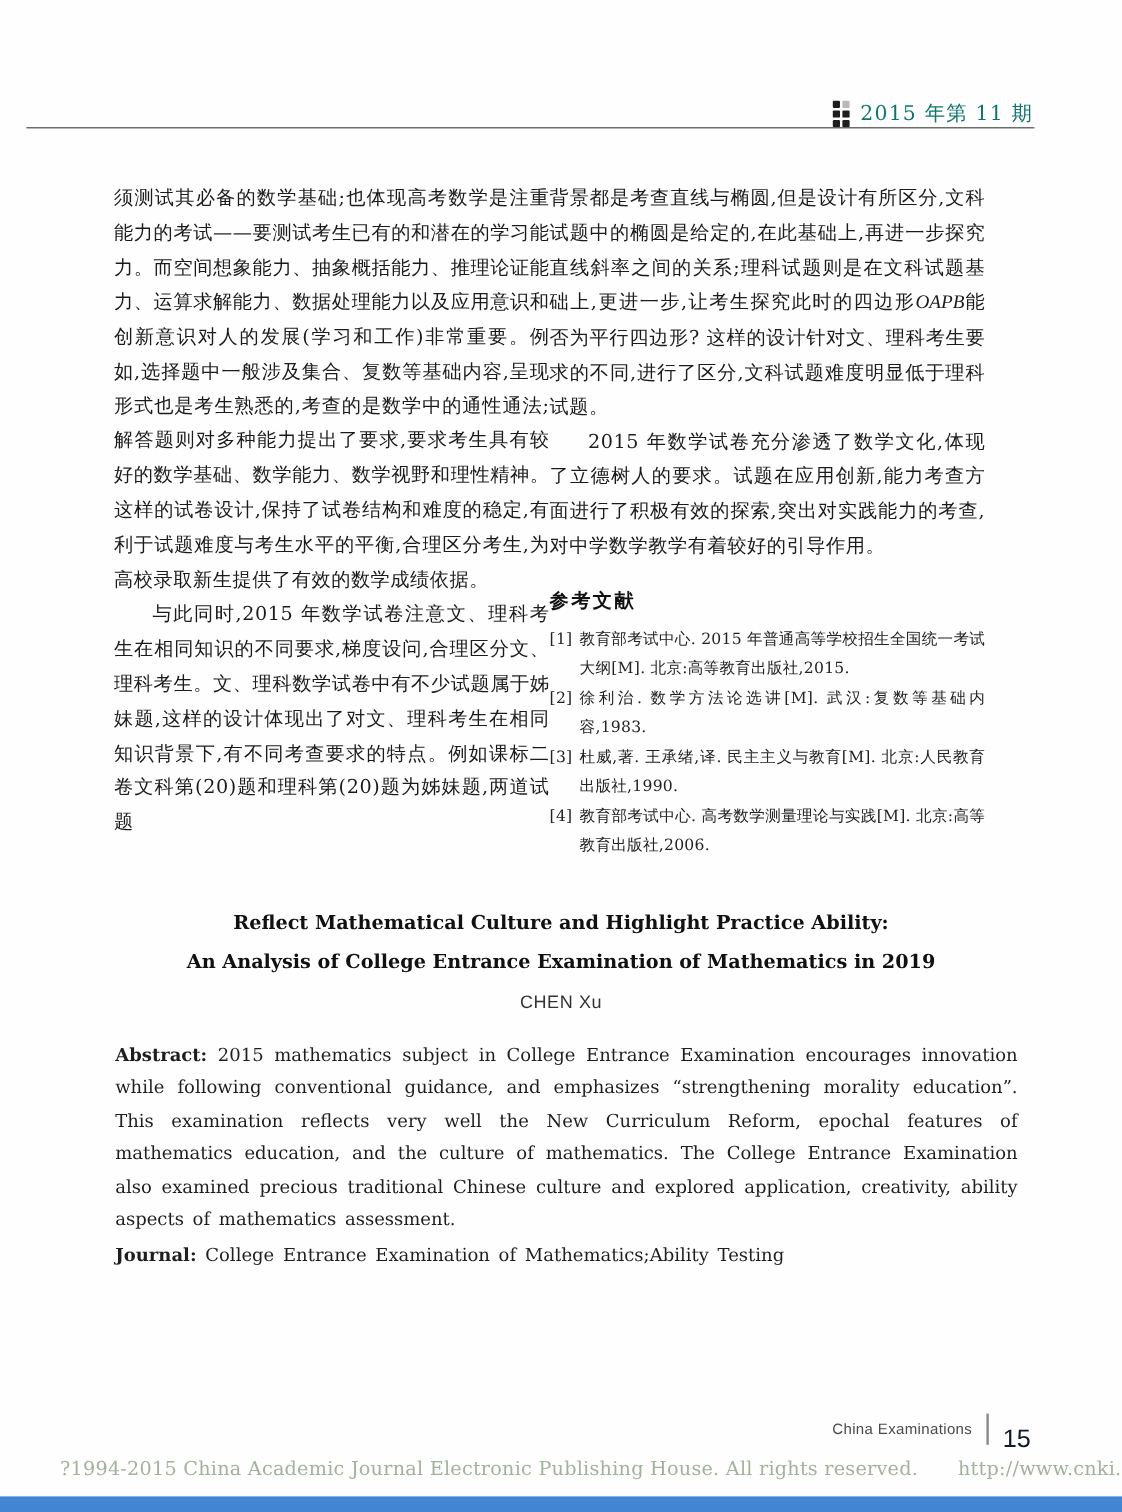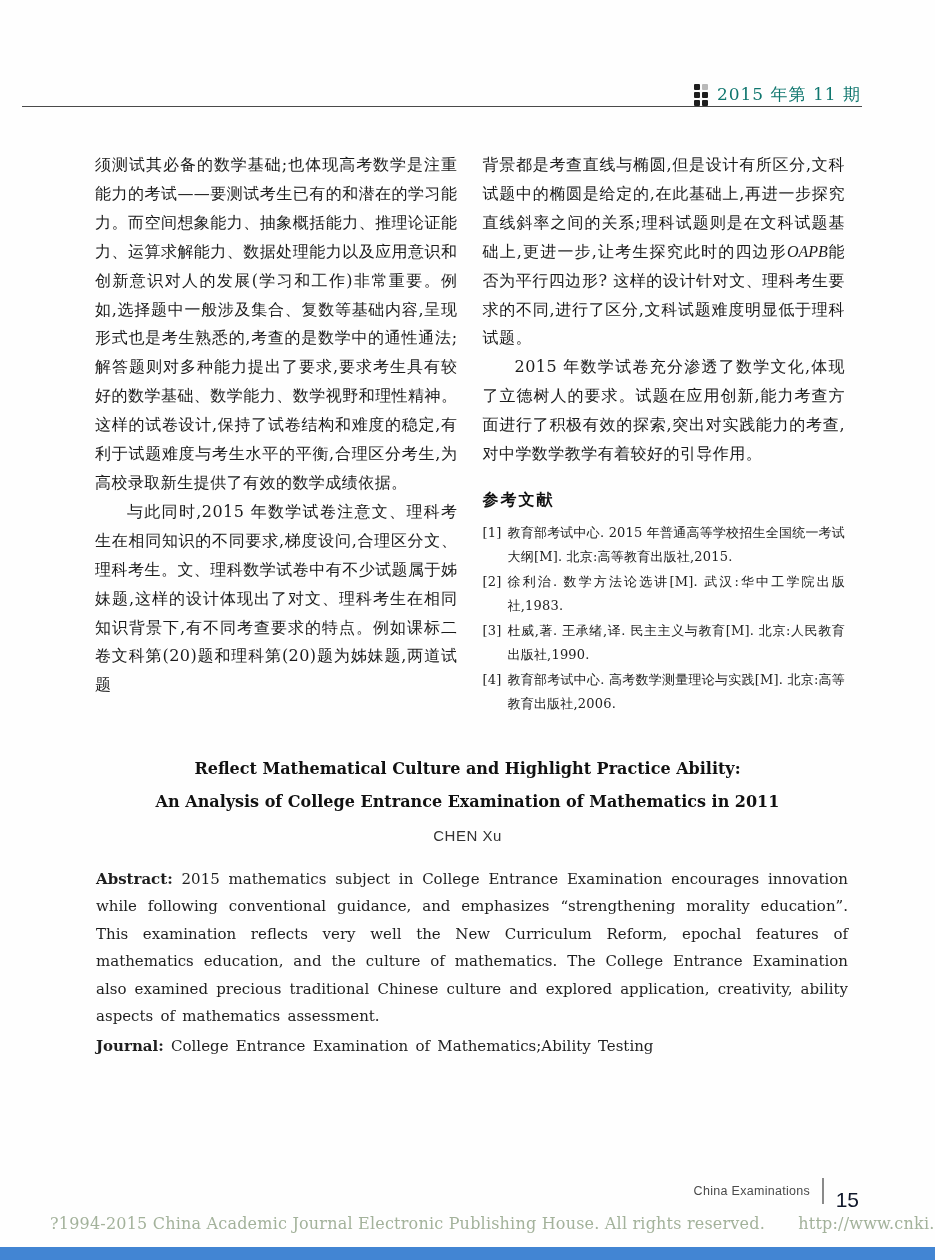--- a/index.html
+++ b/index.html
@@ -14,21 +14,21 @@
     display:flex; align-items:center; gap:9px;
     font-size:17px; color:#0f766e; letter-spacing:1px;
   }
   .dots-icon { display:grid; grid-template-columns:6px 6px; grid-template-rows:6px 6px 6px; gap:2px; margin-top:2px; }
   .dots-icon i { display:block; width:6px; height:6px; border-radius:1px; }
   .d1{background:#1e1e1e}.d2{background:#1e1e1e}.d3{background:#1e1e1e}
   .d4{background:#b9b9b9}.d5{background:#1e1e1e}.d6{background:#1e1e1e}
   .header-rule { position:absolute; top:106px; left:22px; width:840px; height:0; border-top:1.6px solid #4a4a4a; }
 
   
-  .columns { position:absolute; top:151px; left:95px; width:750px; display:flex; gap:25px; }
+  .columns { position:absolute; top:151px; left:95px; width:750px; display:flex; }
   .col { width:363px; }
   .cn { font-size:16px; line-height:28.9px; color:#1b1b1b; text-align:justify; letter-spacing:0.45px; }
   .cn.indent { text-indent:2em; }
   .math-var { font-style:italic; font-family:"Liberation Serif",serif; letter-spacing:0; }
 
   
   .ref-heading { margin-top:21px; font-size:16px; font-weight:bold; color:#111; letter-spacing:2px; font-family:"DejaVu Sans","Liberation Sans",sans-serif; }
   .ref-list { margin-top:10px; }
   .ref-item { display:flex; font-size:13px; line-height:24.5px; color:#222; text-align:justify; letter-spacing:0.2px; }
   .ref-marker { flex:0 0 25px; }
@@ -81,37 +81,37 @@
       <p class="cn indent">2015 年数学试卷充分渗透了数学文化,体现了立德树人的要求。试题在应用创新,能力考查方面进行了积极有效的探索,突出对实践能力的考查,对中学数学教学有着较好的引导作用。</p>
 
       <div class="ref-heading">参考文献</div>
       <div class="ref-list">
         <div class="ref-item">
           <span class="ref-marker">[1]</span>
           <span class="ref-text">教育部考试中心. 2015 年普通高等学校招生全国统一考试大纲[M]. 北京:高等教育出版社,2015.</span>
         </div>
         <div class="ref-item">
           <span class="ref-marker">[2]</span>
-          <span class="ref-text">徐利治. 数学方法论选讲[M]. 武汉:华中工学院出版社,1983.</span>
+          <span class="ref-text">徐利治. 数学方法论选讲[M]. 武汉:复数等基础内容,1983.</span>
         </div>
         <div class="ref-item">
           <span class="ref-marker">[3]</span>
           <span class="ref-text">杜威,著. 王承绪,译. 民主主义与教育[M]. 北京:人民教育出版社,1990.</span>
         </div>
         <div class="ref-item">
           <span class="ref-marker">[4]</span>
           <span class="ref-text">教育部考试中心. 高考数学测量理论与实践[M]. 北京:高等教育出版社,2006.</span>
         </div>
       </div>
     </div>
   </div>
 
   <div class="eng-block">
     <div class="eng-title">Reflect Mathematical Culture and Highlight Practice Ability:</div>
-    <div class="eng-title">An Analysis of College Entrance Examination of Mathematics in 2011</div>
+    <div class="eng-title">An Analysis of College Entrance Examination of Mathematics in 2019</div>
     <div class="eng-author">CHEN Xu</div>
   </div>
 
   <div class="abstract-block">
     <p><b>Abstract:</b><span> 2015 mathematics subject in College Entrance Examination encourages innovation while following conventional guidance, and emphasizes “strengthening morality education”. This examination reflects very well the New Curriculum Reform, epochal features of mathematics education, and the culture of mathematics. The College Entrance Examination also examined precious traditional Chinese culture and explored application, creativity, ability aspects of mathematics assessment.</span></p>
     <p class="keywords-line"><b>Journal:</b><span> College Entrance Examination of Mathematics;Ability Testing</span></p>
   </div>
 
   <div class="footer-line">
     <span class="journal-name">China Examinations</span>

